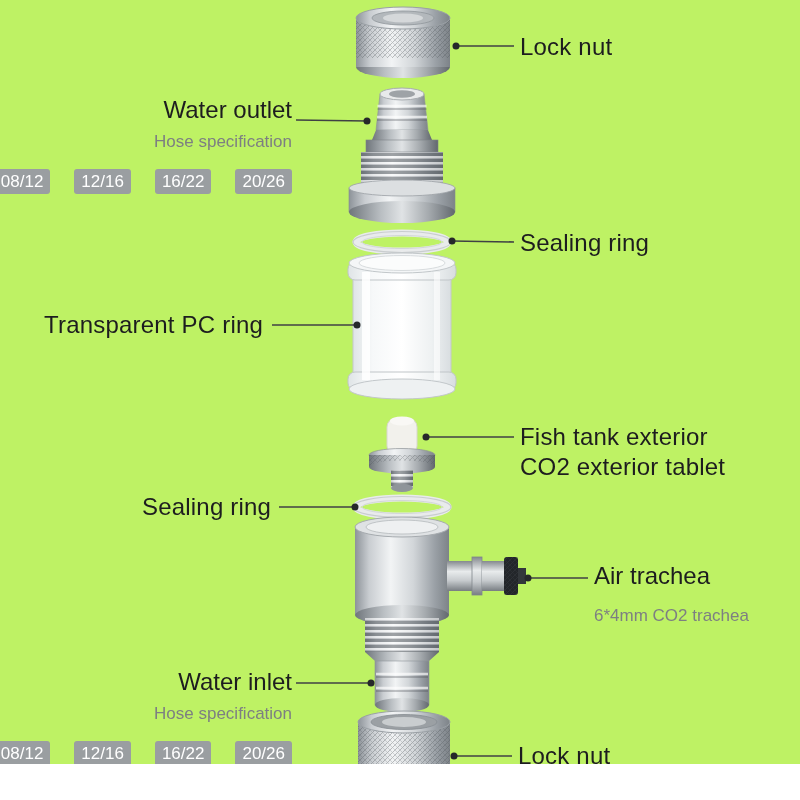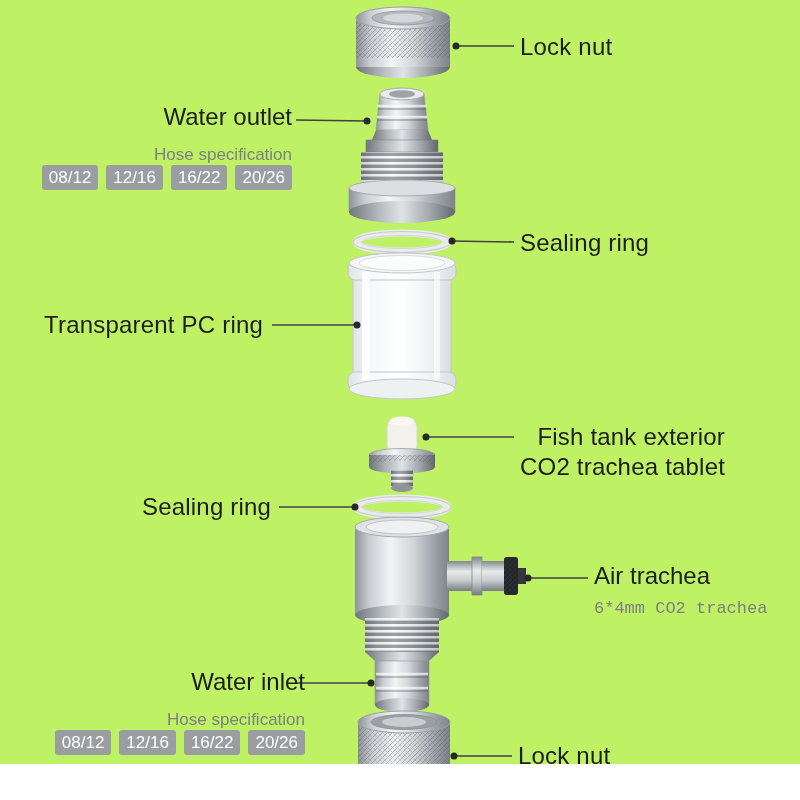--- a/index.html
+++ b/index.html
@@ -10,28 +10,28 @@
   }
   .parts-svg { position:absolute; left:0; top:0; }
   .label {
     position:absolute; white-space:nowrap;
     font-size:24px; color:#1d1d1f; letter-spacing:0.2px;
   }
   .two-line { line-height:30px; }
   .sub { font-size:17px; color:#7d7f82; }
   .spec-block { position:absolute; width:252px; text-align:right; }
   .spec-block .t { font-size:24px; color:#1d1d1f; }
-  .spec-block .sub { margin-top:14px; }
-  .badges { display:flex; gap:8px; justify-content:flex-end; margin-top:0; }
+  .spec-block .sub { margin-top:8px; }
+  .badges { display:flex; gap:24px; justify-content:flex-end; margin-top:17px; }
   .badge {
     background:#9a9ea1; color:#ffffff; font-size:17px; line-height:1.25;
     padding:2px 7px; border-radius:3px;
   }
   .air-block { position:absolute; }
-  .air-block .sub { margin-top:9px;font-family:Liberation Mono, monospace; }
+  .air-block .sub { margin-top:16px; }
 </style>
 </head>
 <body>
 
 <div class="stage">
 
   <svg class="parts-svg" width="800" height="800" viewBox="0 0 800 800" aria-hidden="true">
     <defs>
       <linearGradient id="metal" x1="0" y1="0" x2="1" y2="0">
         <stop offset="0" stop-color="#8d9399"></stop>
@@ -204,48 +204,48 @@
         </g>
       <g>
           <line x1="454" y1="756" x2="512" y2="756"></line>
           <circle cx="454" cy="756" r="3.5" stroke="none"></circle>
         </g>
     </g>
   </svg>
 
   <div class="label" style="left:520px; top:33px;">Lock nut</div>
 
-  <div class="spec-block" style="left:40px; top:103px;">
+  <div class="spec-block" style="left:40px; top:96px;">
     <div class="t">Water outlet</div>
     <div class="sub">Hose specification</div>
     <div class="badges">
       <span class="badge">08/12</span>
       <span class="badge">12/16</span>
       <span class="badge">16/22</span>
       <span class="badge">20/26</span>
     </div>
   </div>
 
   <div class="label" style="left:520px; top:229px;">Sealing ring</div>
 
   <div class="label" style="left:44px; top:311px;">Transparent PC ring</div>
 
-  <div class="label two-line" style="left:520px; top:422px;text-align:right;">
+  <div class="label two-line" style="left:520px; top:422px;">
     <div>Fish tank exterior</div>
-    <div>CO2 trachea tablet</div>
+    <div>CO2 exterior tablet</div>
   </div>
 
   <div class="label" style="left:142px; top:493px;">Sealing ring</div>
 
   <div class="air-block" style="left:594px; top:562px;">
     <div class="t" style="font-size:24px; color:#1d1d1f;">Air trachea</div>
     <div class="sub">6*4mm CO2 trachea</div>
   </div>
 
-  <div class="spec-block" style="left:53px; top:668px;">
+  <div class="spec-block" style="left:40px; top:668px;">
     <div class="t">Water inlet</div>
     <div class="sub">Hose specification</div>
     <div class="badges">
       <span class="badge">08/12</span>
       <span class="badge">12/16</span>
       <span class="badge">16/22</span>
       <span class="badge">20/26</span>
     </div>
   </div>
 

